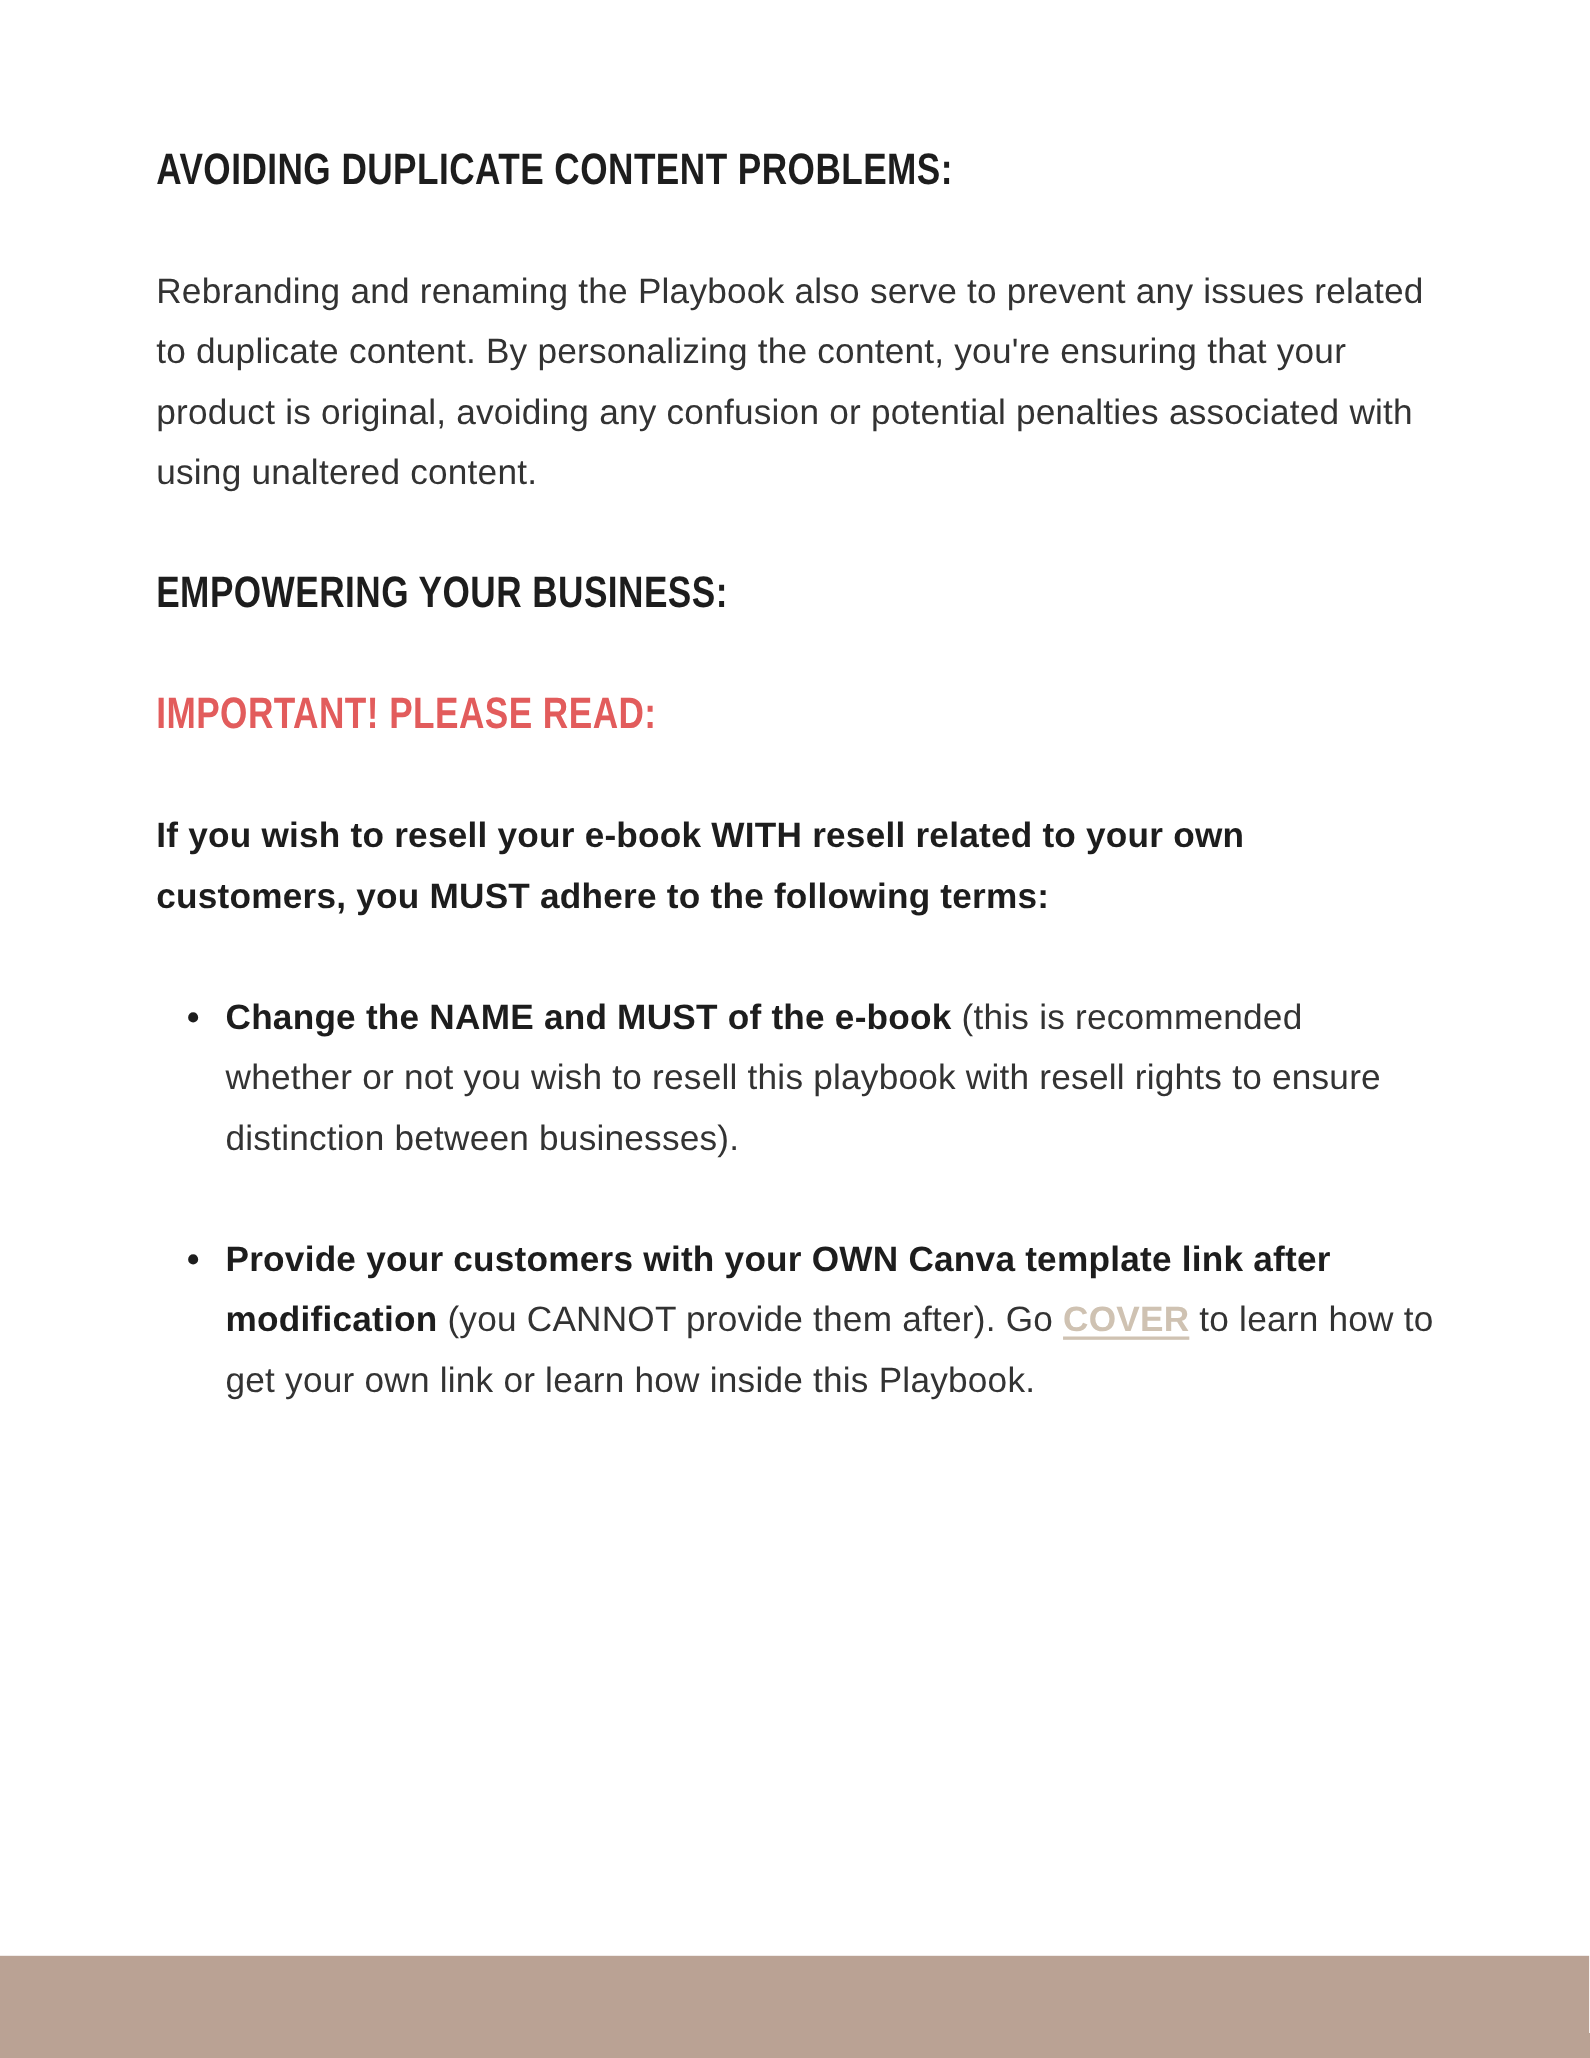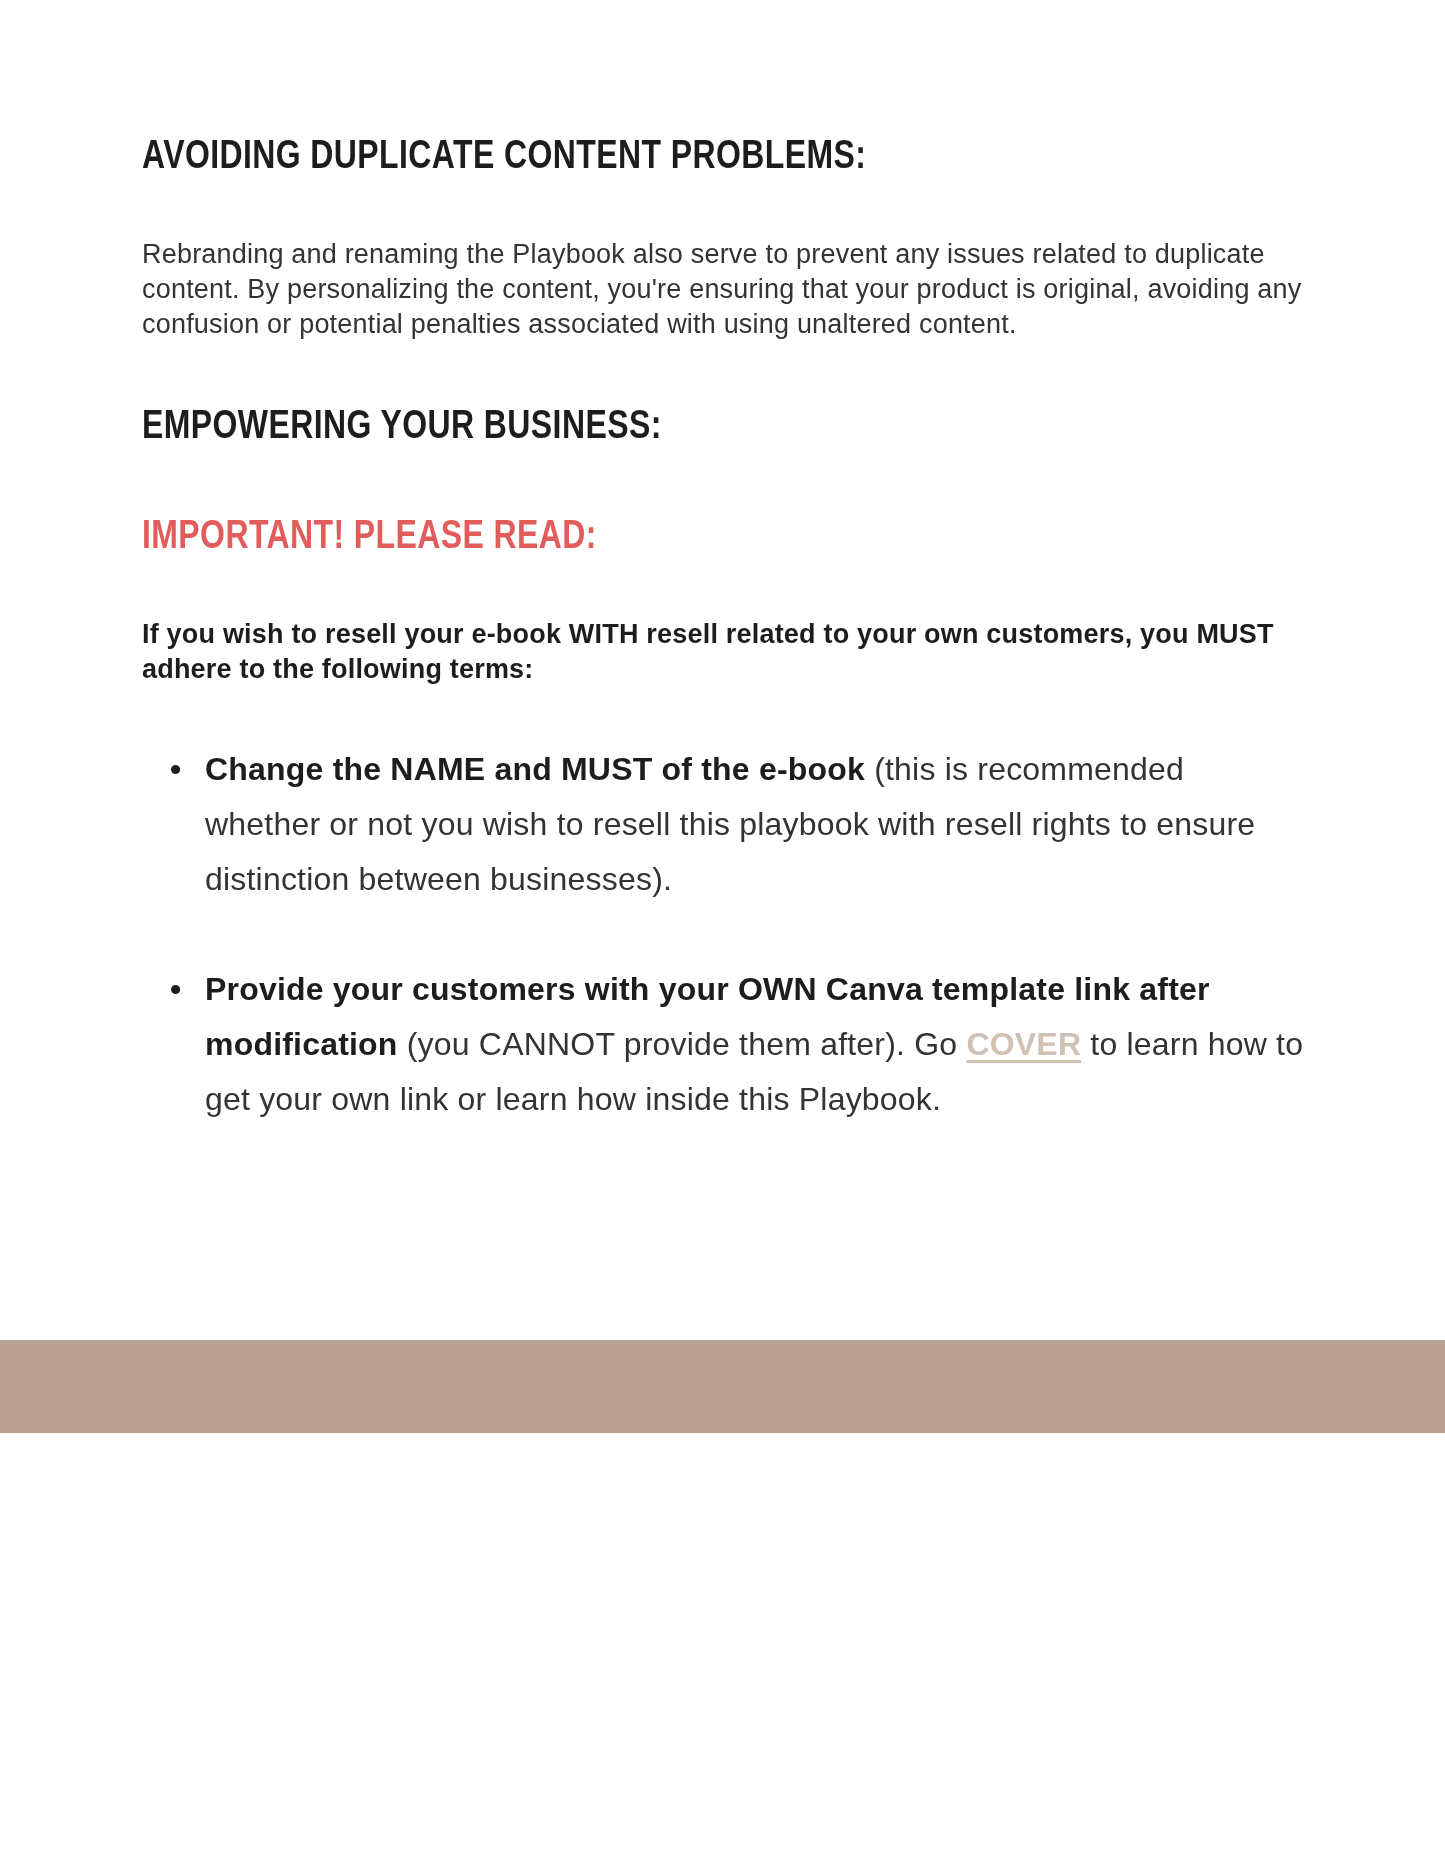--- a/index.html
+++ b/index.html
@@ -3,21 +3,21 @@
 <meta charset="utf-8">
 <style>
   html, body {
     margin: 0;
     padding: 0;
     background: #ffffff;
   }
   .page {
     position: relative;
     width: 1445px;
-    height: 1433px;
+    height: 1871px;
     background: #ffffff;
     overflow: hidden;
     box-sizing: border-box;
     padding: 127px 140px 0 142px;
     font-family: "Liberation Sans", sans-serif;
     color: var(--body, #333333);
   }
   .heading {
     font-size: 40px;
     font-weight: 700;
@@ -26,22 +26,22 @@
     color: var(--heading, #1d1d1d);
     transform: scaleX(0.8);
     transform-origin: left center;
     white-space: nowrap;
     letter-spacing: 0.5px;
   }
   .heading.alert {
     color: var(--alert, #E25C5C);
   }
   .body {
-    font-size: 27px;
-    line-height: 35px;
+    font-size: 32px;
+    line-height: 55px;
     margin: 0 0 55px 0;
     color: var(--body, #333333);
     letter-spacing: 0.2px;
   }
   .body.bold {
     font-weight: 700;
     color: var(--heading, #1d1d1d);
   }
   .terms {
     list-style: none;

